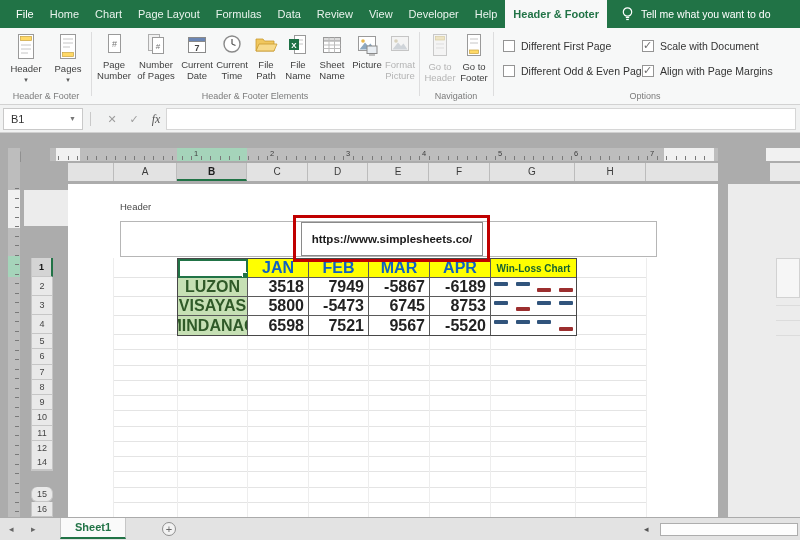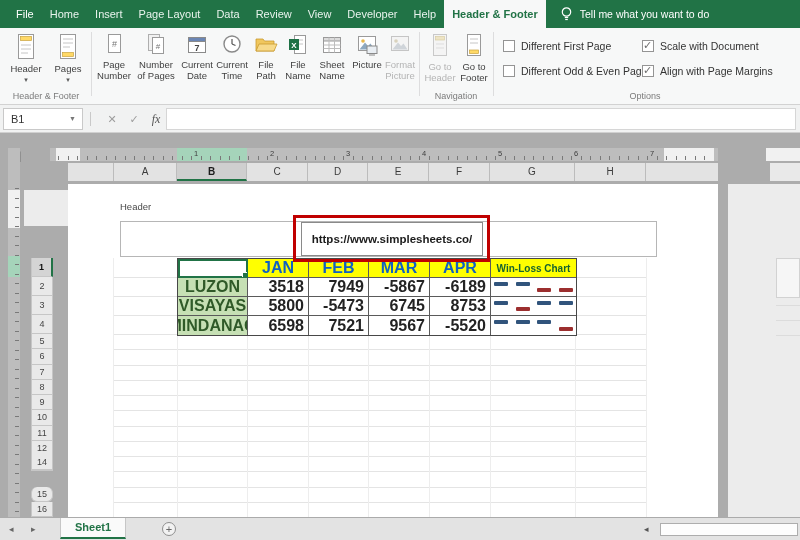--- a/index.html
+++ b/index.html
@@ -96,22 +96,23 @@
   .hscroll .thumb { position:absolute; left:24px; top:1px; width:138px; height:13px; background:#fdfdfd; border:1px solid #adadad; }
 
   svg { display:block; }
 </style>
 </head>
 <body>
 
 <div class="abs tabbar">
   <div class="tab file">File</div>
   <div class="tab">Home</div>
-  <div class="tab">Insert</div>
+  <div class="tab">Chart</div>
   <div class="tab">Page Layout</div>
+  <div class="tab">Formulas</div>
   <div class="tab">Data</div>
   <div class="tab">Review</div>
   <div class="tab">View</div>
   <div class="tab">Developer</div>
   <div class="tab">Help</div>
   <div class="tab active">Header &amp; Footer</div>
   <div class="tellme">
     <svg width="13" height="16" viewBox="0 0 13 16">
       <circle cx="6.5" cy="6" r="4.2" fill="none" stroke="#fff" stroke-width="1.2"></circle>
       <line x1="4.8" y1="11.5" x2="8.2" y2="11.5" stroke="#fff" stroke-width="1.2"></line>
@@ -257,20 +258,21 @@
   <div class="cb checked" style="left:642px;top:12px;">
     <span class="box"></span>
     <span>Scale with Document</span>
   </div>
   <div class="cb checked" style="left:642px;top:37px;">
     <span class="box"></span>
     <span>Align with Page Margins</span>
   </div>
 
   <div class="glabel" style="left:6px;width:80px;">Header &amp; Footer</div>
+  <div class="glabel" style="left:130px;width:250px;">Header &amp; Footer Elements</div>
   <div class="glabel" style="left:420px;width:72px;">Navigation</div>
   <div class="glabel" style="left:570px;width:150px;">Options</div>
 </div>
 
 <div class="abs fbar">
   <div class="namebox">
     <span>B1</span>
     <span class="nb-caret">▼</span>
   </div>
   <div class="fdiv"></div>

